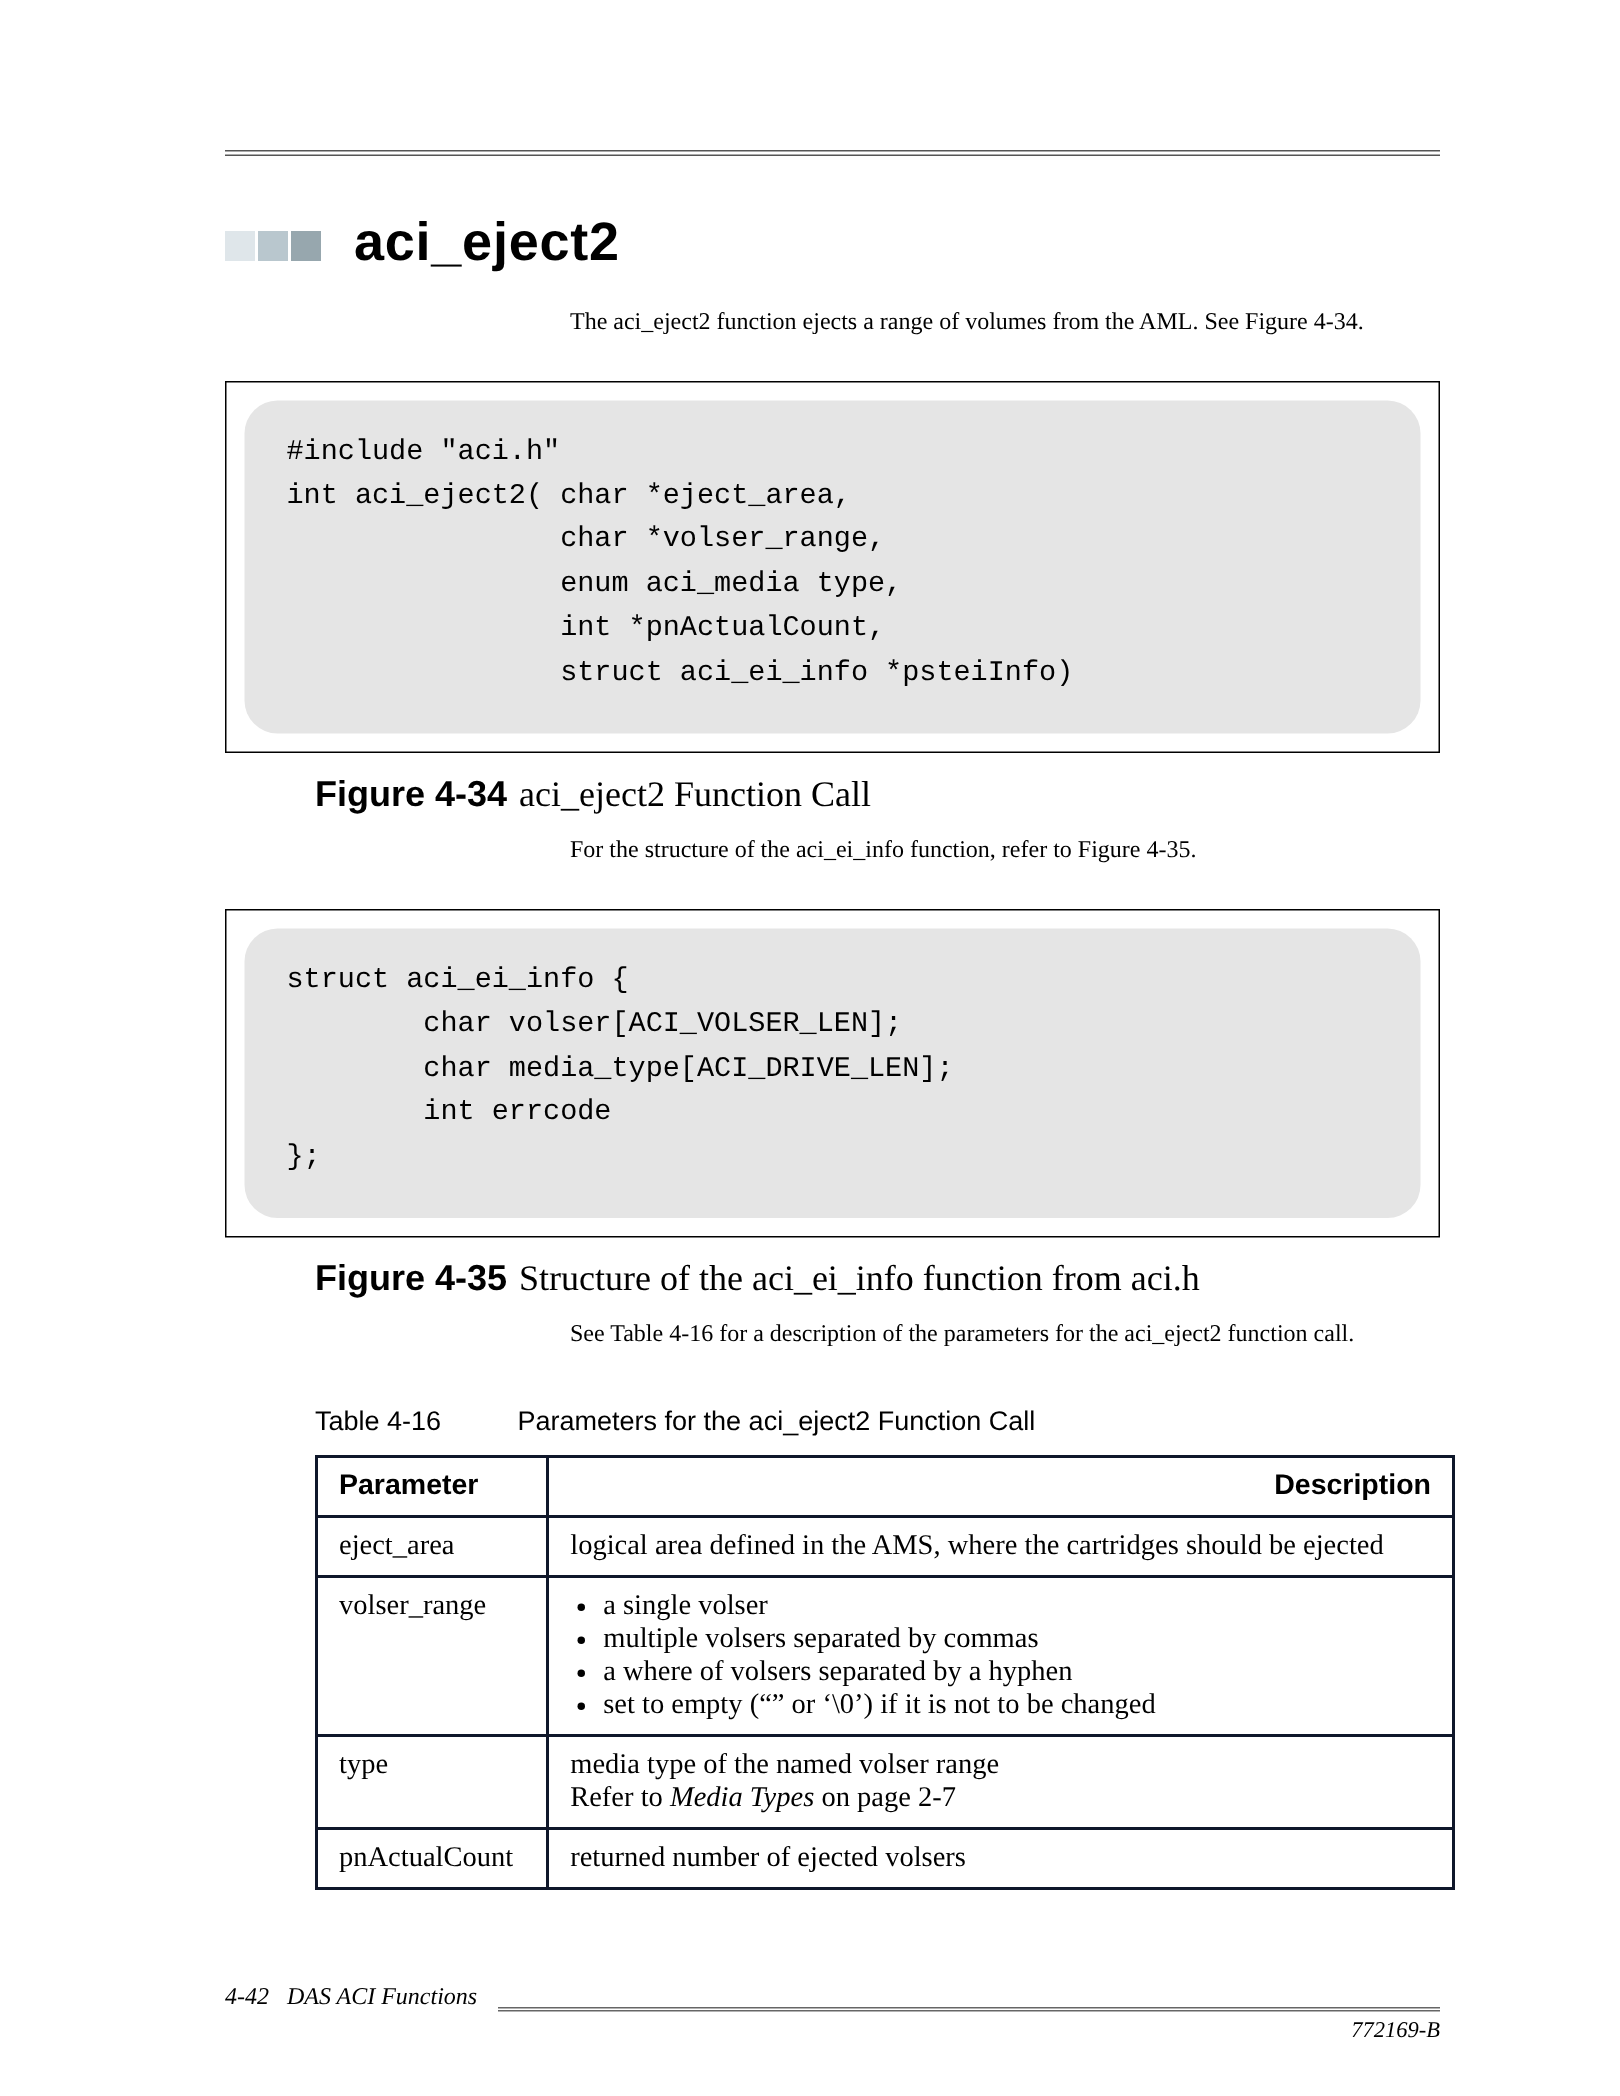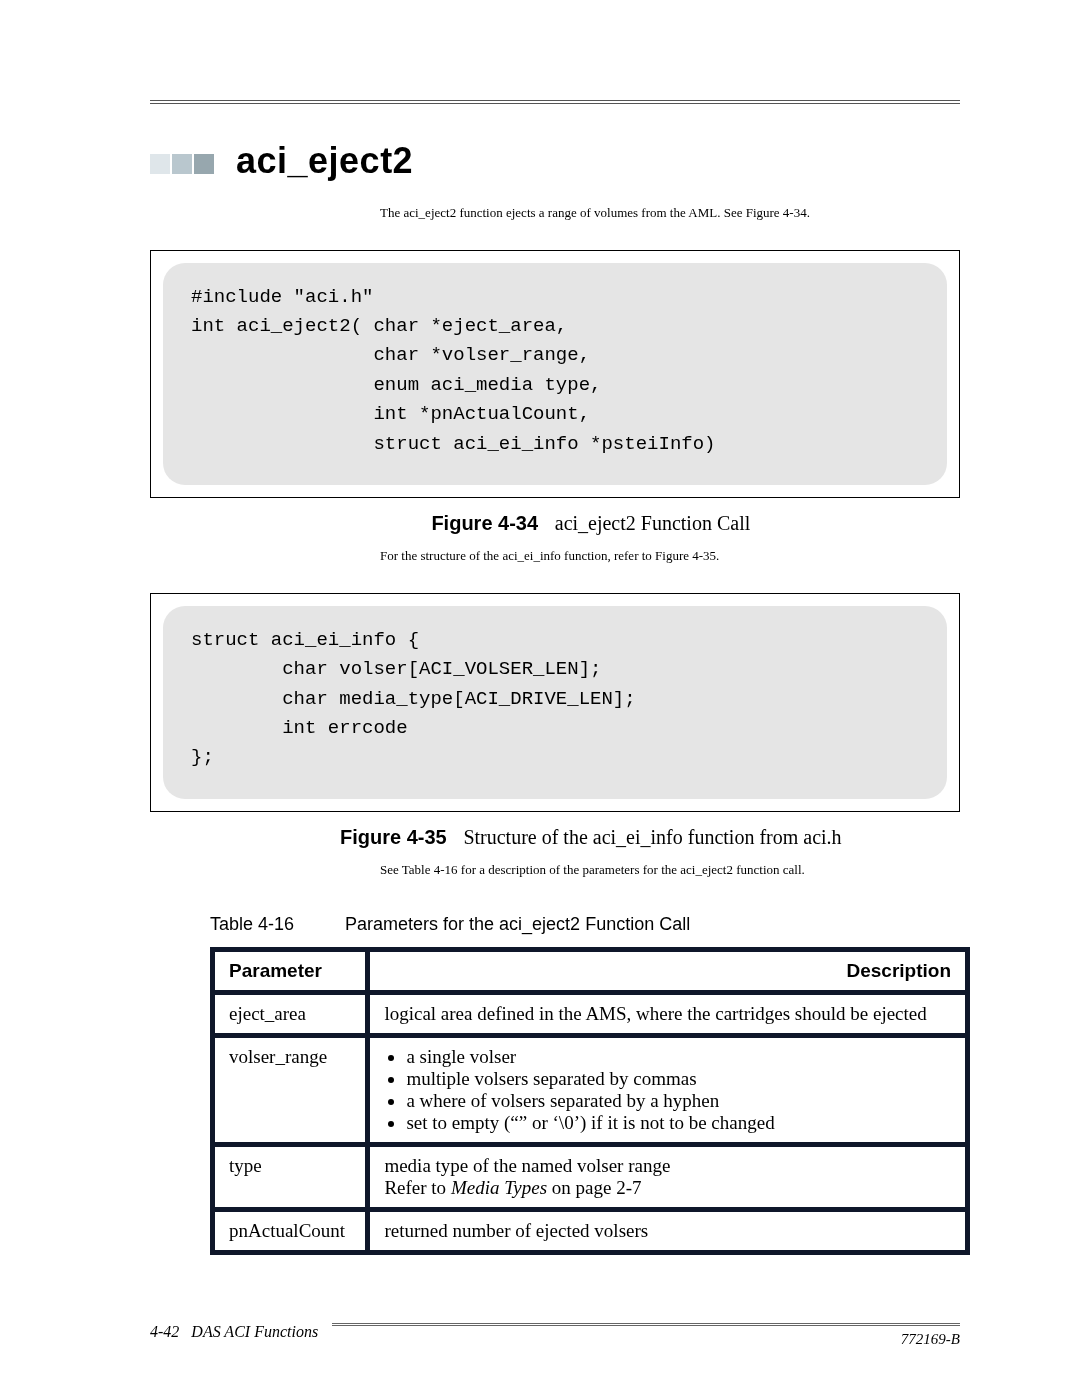--- a/index.html
+++ b/index.html
@@ -39,81 +39,80 @@
   .sq3 { background:#97a7ae; }
   h1.sec-title {
     margin: 0;
     font-family: Arial, Helvetica, sans-serif;
     font-weight: bold;
     font-size: 36px;
     letter-spacing: 0.5px;
   }
   .body-col {
     margin-left: 230px;
-    font-size: 13px;
+    font-size: 16px;
     line-height: 1.35;
   }
   .code-card {
     border: 1.5px solid #000;
     margin: 28px 0 8px 0;
     padding: 12px;
   }
   .code-inner {
     background: #e5e5e5;
     border-radius: 22px;
     padding: 20px 28px 26px 28px;
     font-family: "Courier New", Courier, monospace;
     font-size: 19px;
     line-height: 1.55;
     white-space: pre;
   }
   .figure-line {
     margin: 14px 0 12px 60px;
-    font-size: 20px;
-    text-align: center;
+    font-size: 24px;
   }
   .figure-label {
     font-weight: bold;
     font-family: Arial, Helvetica, sans-serif;
     display: inline-block;
     width: 130px;
   }
   .table-caption {
     margin: 36px 0 12px 60px;
     font-family: Arial, Helvetica, sans-serif;
     font-size: 18px;
   }
   .table-caption .tab-label { font-weight: normal; display:inline-block; width:130px; }
   table.param-table {
     border-collapse: collapse;
     width: 760px;
     margin-left: 60px;
     font-size: 19px;
   }
   table.param-table th, table.param-table td {
-    border: 5px solid #0f172a;
+    border: 2px solid #0f172a;
     padding: 8px 14px;
     vertical-align: top;
     text-align: left;
   }
   table.param-table th {
     font-family: Arial, Helvetica, sans-serif;
     font-weight: bold;
   }
   table.param-table th.desc { text-align: right; }
   .bullets { margin: 0; padding-left: 22px; }
   .bullets li { margin: 0; }
   .italic { font-style: italic; }
   .footer {
     position: absolute;
     left: 150px; right: 120px; bottom: 56px;
   }
   .footer-rule {
     display: flex;
-    align-items: flex-start;
+    align-items: flex-end;
     gap: 14px;
   }
   .footer-left {
     font-style: italic;
     font-size: 16px;
     white-space: nowrap;
   }
   .footer-line-wrap { flex: 1; position: relative; }
   .footer-line {
     border-top: 3px double #666;

